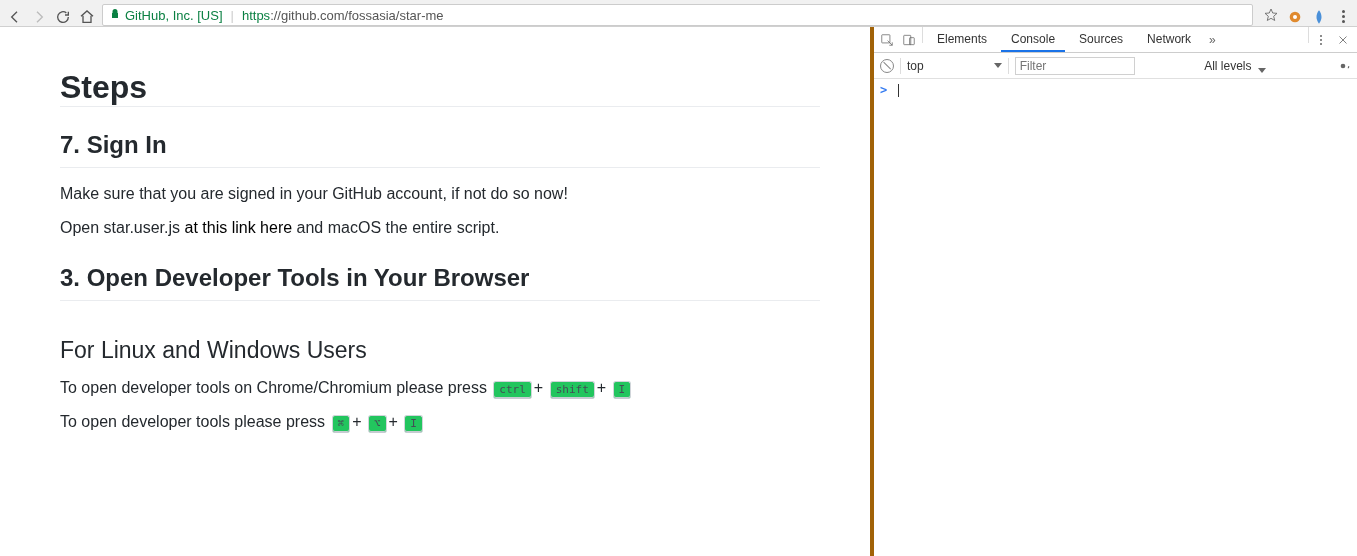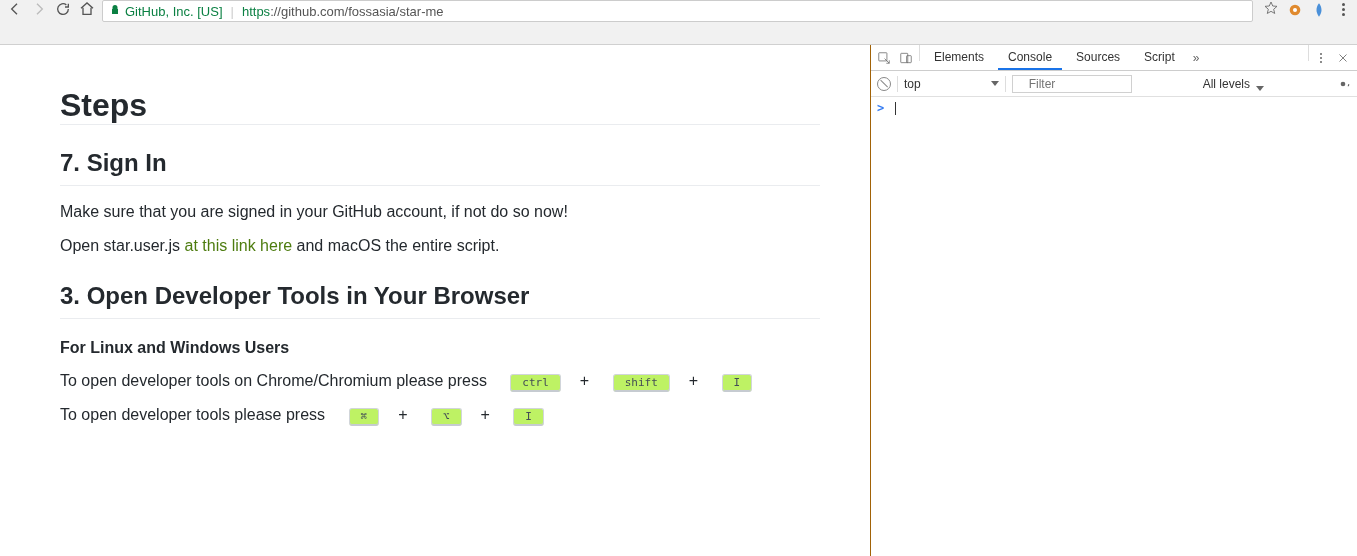--- a/index.html
+++ b/index.html
@@ -6,25 +6,25 @@
   body {
     font-family: -apple-system, BlinkMacSystemFont, "Segoe UI", Helvetica, Arial, sans-serif;
     width: 1357px;
     height: 556px;
     overflow: hidden;
     background: #fff;
     position: relative;
   }
   
   .toolbar {
-    height: 45px;
+    height: 27px;
     background: #f1f1f1;
     border-bottom: 1px solid #d0d0d0;
     display: flex;
-    align-items: flex-start;
+    align-items: flex-end;
     padding: 0 6px;
     gap: 6px;
     font-size: 13px;
     color: #333;
   }
   .nav-btn {
     width: 18px; height: 18px;
     display: flex; align-items: center; justify-content: center;
     color: #555;
     cursor: pointer;
@@ -75,54 +75,54 @@
   }
   .page h2 {
     font-size: 24px;
     font-weight: 600;
     border-bottom: 1px solid #eaecef;
     padding-bottom: 8px;
     margin-bottom: 14px;
     margin-top: 24px;
   }
   .page h3 {
-    font-size: 16px;
-    font-weight: 700;
+    font-size: 23px;
+    font-weight: 400;
     margin-bottom: 12px;
-    margin-top: 20px;
+    margin-top: 36px;
   }
   .page p {
     font-size: 16px;
     line-height: 1.5;
     margin-bottom: 10px;
   }
-  a.link { color: #4d7c0f; text-decoration: none; }
+  a.link { color: #000000; text-decoration: none; }
   kbd {
     display: inline-block;
-    padding: 2px 11px;
+    padding: 2px 5px;
     font-size: 11px;
     font-family: SFMono-Regular, Consolas, Menlo, monospace;
     line-height: 12px;
     color: #444d56;
-    background: #bef264;
+    background: #22c55e;
     border: 1px solid #d1d5da;
     border-bottom-color: #c6cbd1;
     border-radius: 3px;
     box-shadow: inset 0 -1px 0 #c6cbd1;
-    margin: 0 19px;
+    margin: 0 2px;
   }
   
   .page::-webkit-scrollbar { width: 14px; }
   .page::-webkit-scrollbar-thumb { background: #c1c1c1; }
   .page::-webkit-scrollbar-track { background: #f1f1f1; }
 
   
   .devtools {
     width: 487px;
-    border-left: 1px solid #a16207;
+    border-left: 4px solid #a16207;
     display: flex;
     flex-direction: column;
     background: #fff;
     font-family: "Segoe UI", Arial, sans-serif;
     font-size: 12px;
     color: #333;
   }
   .dt-tabs {
     height: 26px;
     border-bottom: 1px solid #cdcdcd;
@@ -170,21 +170,21 @@
   .ctx-select {
     display:flex; align-items:center; gap:70px;
     font-size:12px; color:#333;justify-content:flex-end;
   }
   .tri { width:0;height:0;border-left:4px solid transparent;border-right:4px solid transparent;border-top:5px solid #666; }
   .filter-input {
     width:120px; height:18px;
     border:1px solid #d0d0d0;
     font-size:12px;
     color:#888;
-    padding:0 16px;
+    padding:0 4px;
     background:#fff;
   }
   .levels {
     display:flex; align-items:flex-end; gap:6px; font-size:12px; color:#333;
     margin-left:auto;
   }
   .gear { width:16px; display:flex; align-items:center; justify-content:center; margin-left:auto;}
   .gear svg { width:14px; height:14px; fill:#666; }
   .console-body {
     flex:1;
@@ -300,21 +300,21 @@
       <div class="dt-tabicon">
         <svg viewBox="0 0 24 24">
             <rect x="3" y="4" width="12" height="16" rx="1"></rect>
             <rect x="13" y="8" width="8" height="12" rx="1"></rect>
           </svg>
       </div>
       <div class="vline"></div>
       <div class="dt-tab">Elements</div>
       <div class="dt-tab active">Console</div>
       <div class="dt-tab">Sources</div>
-      <div class="dt-tab">Script</div>
+      <div class="dt-tab">Network</div>
       <div class="dt-chevrons">»</div>
       <div class="dt-spacer"></div>
       <div class="vline"></div>
       <div class="dt-menu">
           <div class="menu-dots">
             <span></span>
             <span></span>
             <span></span>
           </div>
         </div>

